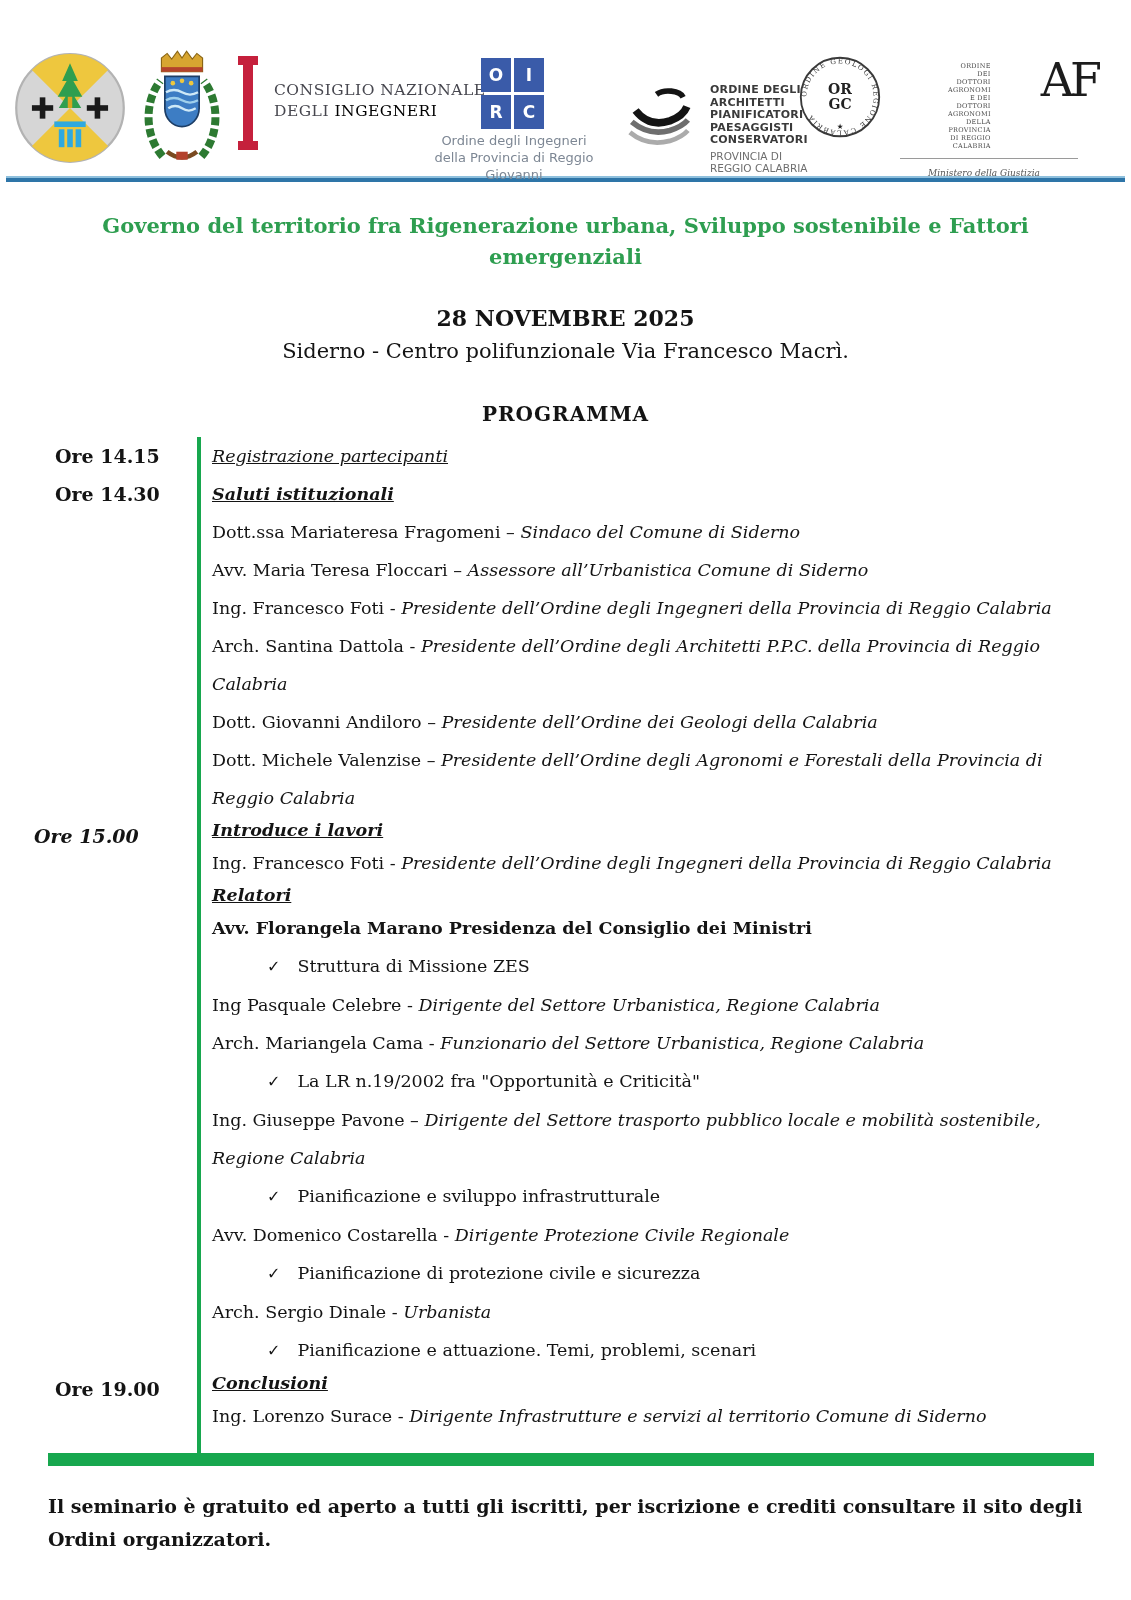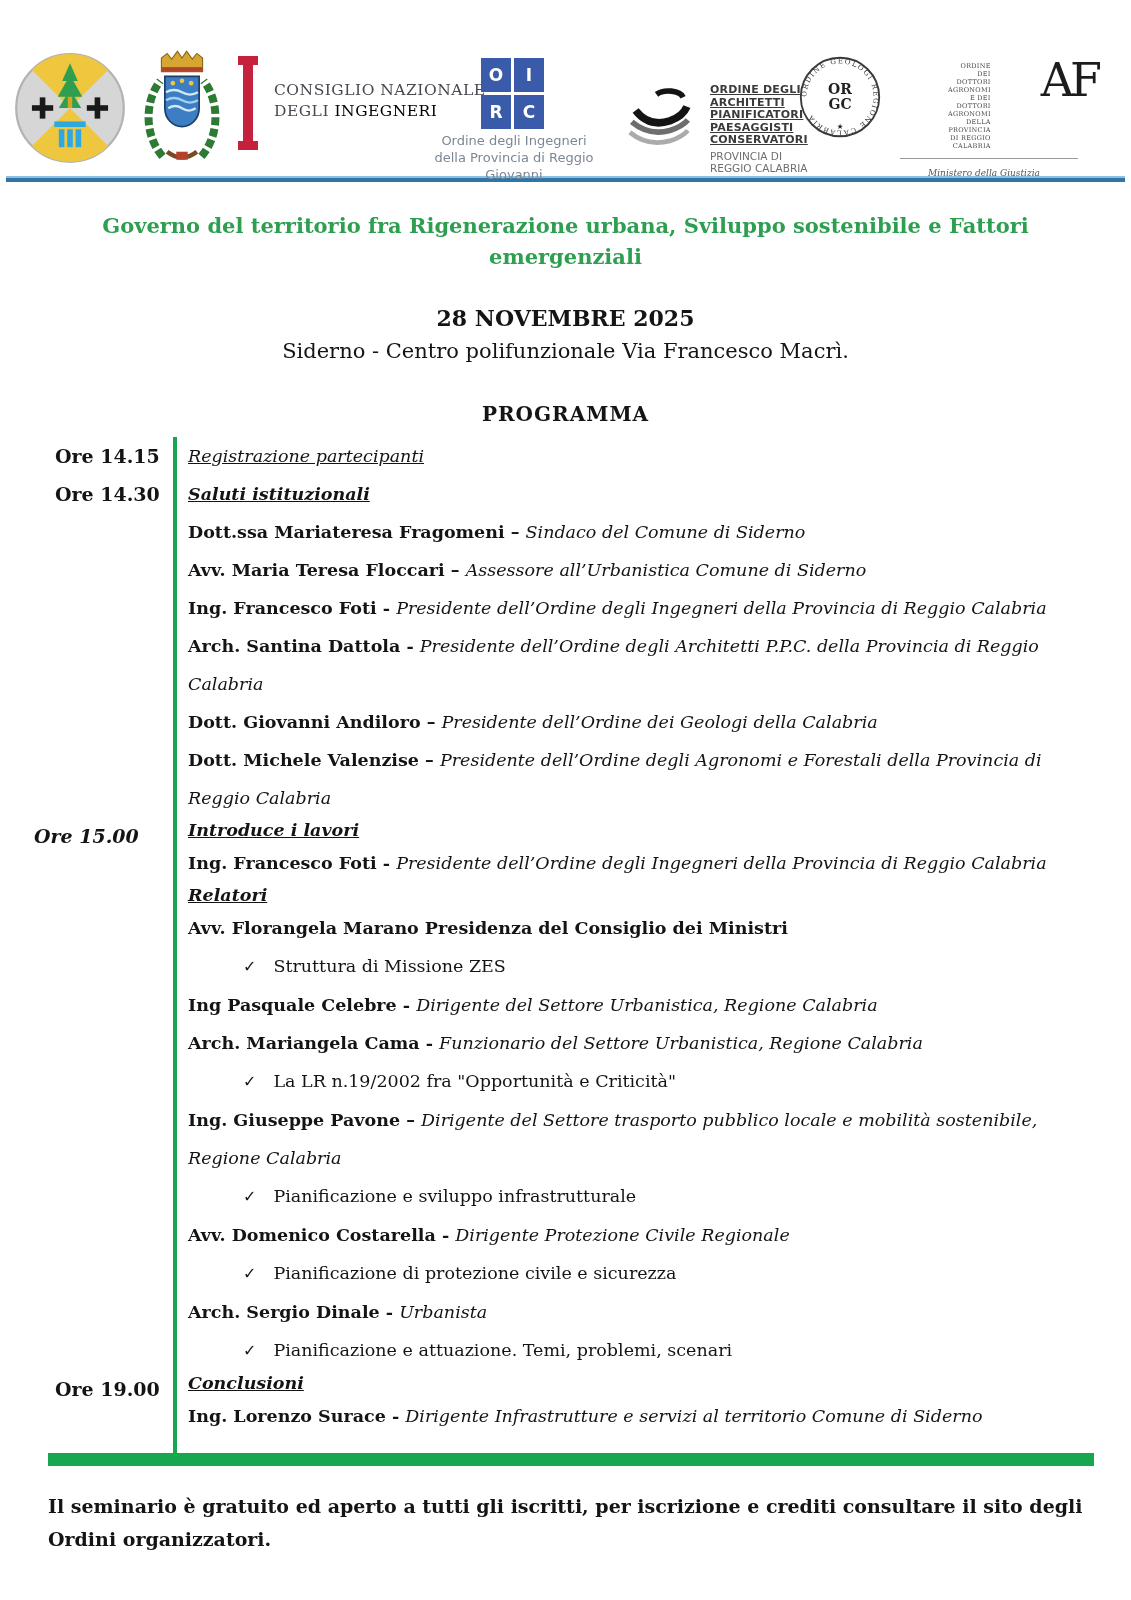--- a/index.html
+++ b/index.html
@@ -19,21 +19,21 @@
 
   .oirc{left:481px;top:58px;}
   .oirc-grid{display:grid;grid-template-columns:30px 30px;grid-template-rows:34px 34px;gap:3px;}
   .oirc-sq{background:#3a5ba9;color:#fff;display:flex;align-items:center;justify-content:center;
            font-family:"DejaVu Sans",sans-serif;font-size:17px;font-weight:bold;}
   .oirc-caption{position:absolute;left:404px;top:132px;width:220px;text-align:center;
                 font-family:"DejaVu Sans",sans-serif;font-size:13px;line-height:17px;color:#7d8794;}
 
   .arch{left:628px;top:84px;display:flex;}
   .arch-text{margin-left:6px;font-family:"DejaVu Sans",sans-serif;}
-  .arch-bold{font-size:11px;line-height:12.5px;font-weight:bold;color:#3a3a3a;letter-spacing:.2px;text-decoration:underline;}
+  .arch-bold{font-size:11px;line-height:12.5px;font-weight:bold;color:#3a3a3a;letter-spacing:.2px;}
   .arch-sub{font-size:10.5px;line-height:12px;color:#6e6e6e;margin-top:3px;}
 
   .geo{left:798px;top:54px;}
   .geo-ring-text{font-family:"DejaVu Serif",serif;font-size:7.5px;letter-spacing:1.6px;fill:#3a3a3a;}
   .geo-center{font-family:"DejaVu Serif",serif;font-weight:bold;font-size:15px;fill:#222;text-anchor:middle;}
   .geo-star{font-size:8px;fill:#222;text-anchor:middle;}
 
   .agro{left:900px;top:58px;width:196px;font-family:"DejaVu Serif",serif;}
   .agro-top{display:flex;align-items:flex-start;gap:44px;}
   .agro-emblem{margin-top:2px;}
@@ -51,29 +51,29 @@
   .event-loc{margin-top:5px;text-align:center;font-size:21px;line-height:28px;}
   .prog-heading{margin-top:36px;text-align:center;font-weight:bold;font-size:20px;
                 letter-spacing:1px;line-height:26px;}
 
   
   .program{margin-top:10px;}
   .row{display:flex;}
   .row-time{flex:0 0 173px;box-sizing:border-box;padding-left:55px;
             font-weight:bold;font-size:19px;line-height:38px;white-space:nowrap;}
   .row-time.it{font-style:italic;padding-left:34px;}
-  .row-content{flex:1;border-left:4px solid #17a74e;padding:0 23px 0 11px;font-size:17.5px;}
+  .row-content{flex:1;border-left:4px solid #17a74e;padding:0 23px 0 11px;font-size:17.5px;margin-left:24px;}
   .row:last-child .row-content{padding-bottom:18px;}
   .program p{margin:0;}
   .ph{line-height:38px;}
   .ph > span{font-style:italic;font-weight:bold;text-decoration:underline;}
   .ph.plain > span{font-weight:normal;}
   .ph.tight{line-height:27px;}
   .sp{line-height:38px;}
-  .sp .nm{font-weight:bold;}
+  .sp .nm{font-weight:normal;}
   .sp .role{font-style:italic;}
   .bd{line-height:38px;font-weight:bold;}
   .bl{line-height:38px;padding-left:55px;}
   .bl .check{margin-right:17px;font-family:"DejaVu Sans",sans-serif;font-size:16px;}
 
   
   .green-bar{margin-left:48px;width:1046px;height:13px;background:#17a74e;}
   .footer-note{margin:24px 48px 0 48px;font-weight:bold;font-size:19px;line-height:33px;}
 </style>
 </head>

